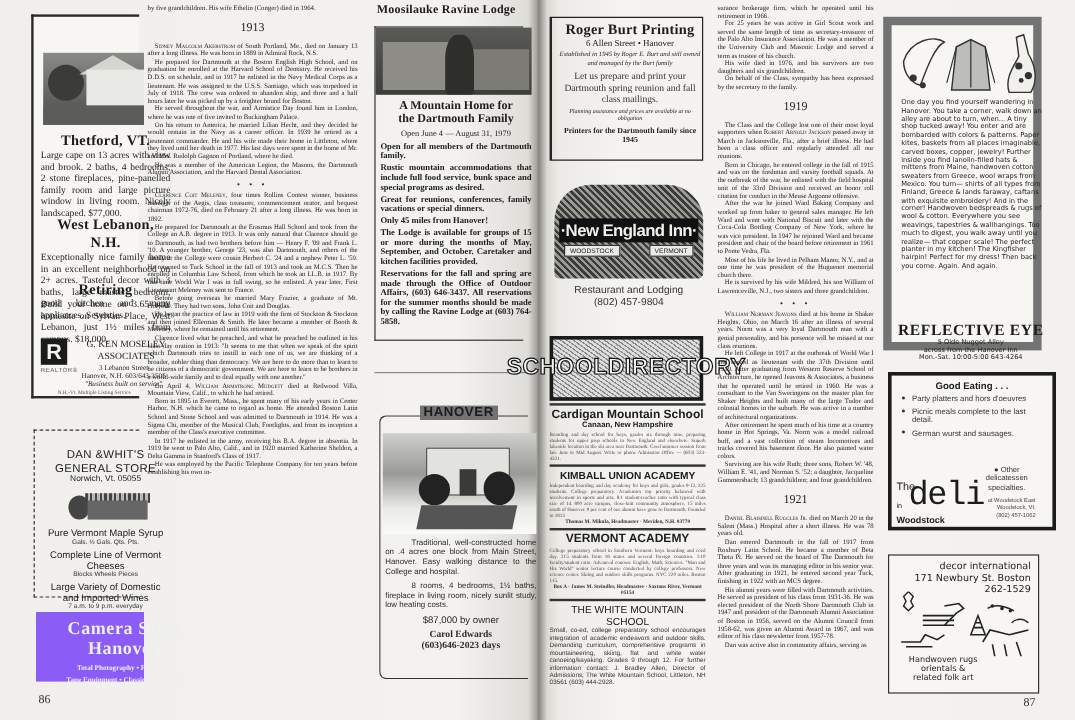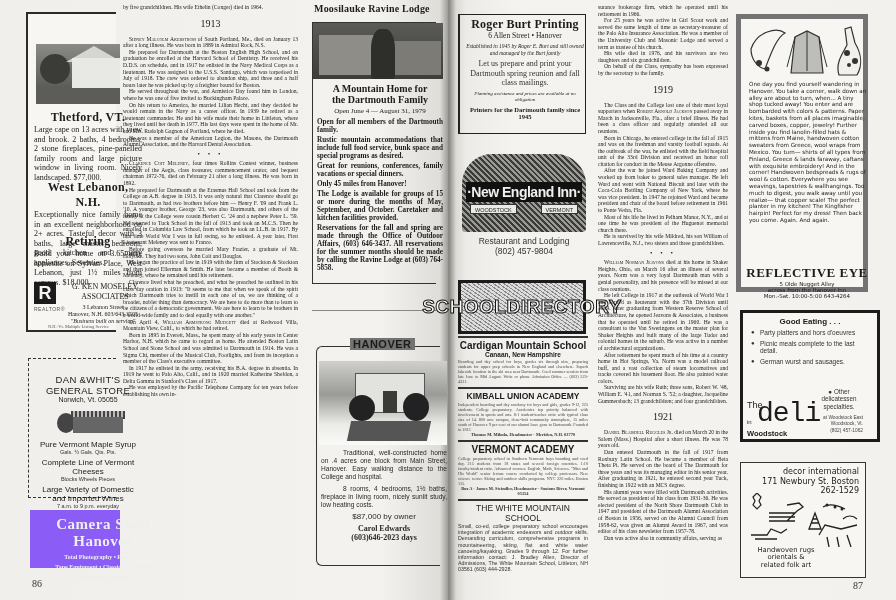--- a/index.html
+++ b/index.html
@@ -104,21 +104,21 @@
   .sd-word { font-family: "Liberation Sans", sans-serif; font-weight: bold; font-size: 19px; line-height: 20px; color: #f6f6f2; -webkit-text-stroke: 1px #111; letter-spacing: 0.5px; }
   .sd-list { left: 458px; top: 336px; width: 130px; }
   .school { border-top: 2px solid #333; padding-top: 2px; margin-bottom: 3px; }
   .school-name { font-family: "Liberation Sans", sans-serif; font-weight: bold; text-align: center; }
   .school-sub { font-family: "Liberation Sans", sans-serif; font-weight: bold; text-align: center; font-size: 6.5px; }
   .school-desc { font-size: 4.2px; line-height: 5px; text-align: justify; color: #444; margin-top: 1px; }
   .school-contact { font-size: 4.4px; line-height: 5px; text-align: center; font-weight: bold; color: #333; }
   .wms-desc { font-family: "Liberation Sans", sans-serif; font-size: 5.3px; line-height: 6.2px; text-align: justify; color: #333; }
 
   
-  .re2-ad { left: 736px; top: 14px; width: 132px; height: 278px; border: 5px solid #737373; background: #f7f6f3; }
+  .re2-ad { left: 736px; top: 14px; width: 132px; height: 278px; border: 7px solid #737373; background: #f7f6f3; }
   .re2-art { position: absolute; left: 6px; top: 4px; width: 122px; height: 56px; }
   .re2-body { position: absolute; left: 8px; top: 62px; width: 118px; font-family: "DejaVu Sans", sans-serif; font-size: 5.6px; line-height: 6.8px; color: #222; }
   .re2-name { position: absolute; left: 0; top: 246px; width: 132px; text-align: center; font-size: 13px; font-weight: bold; letter-spacing: 0.5px; }
   .re2-addr { position: absolute; left: 0; top: 262px; width: 132px; text-align: center; font-family: "DejaVu Sans", sans-serif; font-size: 5.5px; line-height: 6px; }
 
   
   .deli-ad { left: 740px; top: 310px; width: 140px; height: 132px; background: #1c1c1c; padding: 3px; }
   .deli-ad .box { position: relative; width: 100%; height: 100%; background: #f7f6f3; }
   .deli-title { position: absolute; left: 0; top: 4px; width: 100%; text-align: center; font-family: "Liberation Sans", sans-serif; font-weight: bold; font-size: 8px; }
   .deli-list { position: absolute; left: 8px; top: 16px; width: 108px; font-family: "Liberation Sans", sans-serif; font-size: 6.5px; line-height: 7.5px; color: #333; list-style: none; }

